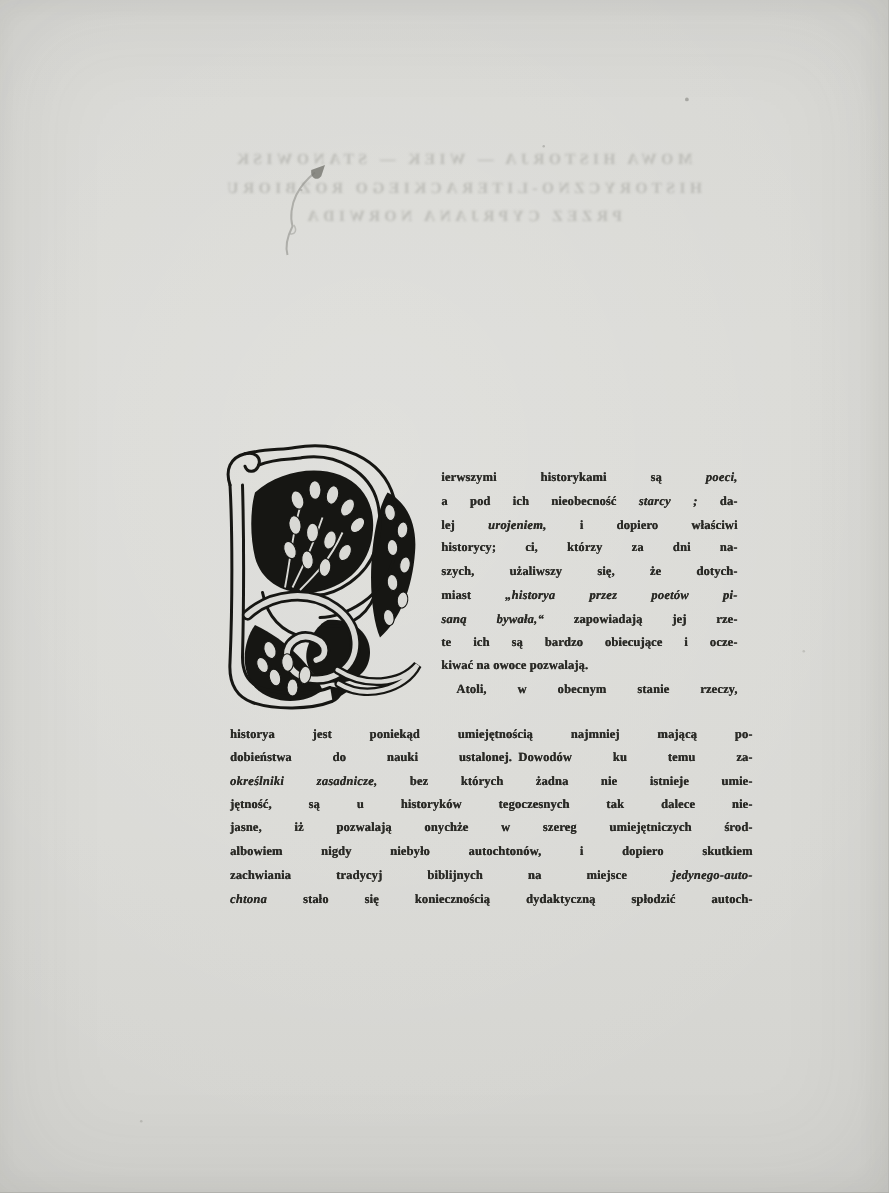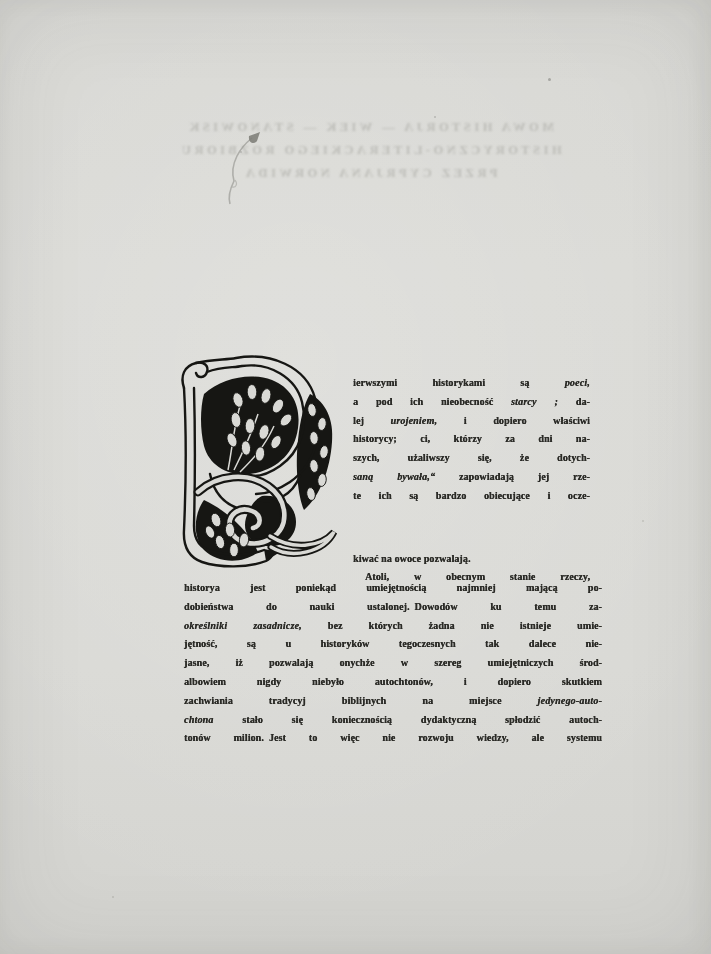--- a/index.html
+++ b/index.html
@@ -32,21 +32,21 @@
   .ghost .gline{white-space:nowrap;overflow:hidden;}
   
   .para{position:absolute;font-size:10px;line-height:18.8px;letter-spacing:0.1px;font-weight:bold;}
   .para em{font-style:italic;letter-spacing:0.2px;}
   .tline{
     text-align:justify;
     text-align-last:justify;
     white-space:nowrap;
     text-shadow:0.25px 0 0 currentColor;
   }
-  .tline.end{text-align-last:left;margin-top:44px;}
+  .tline.end{text-align-last:left;}
   #para-opening{left:353px;top:374px;width:237px;}
   #para-body{left:184px;top:579px;width:418px;}
   .dropcap{position:absolute;left:174px;top:354px;width:168px;height:214px;}
   .smudge{position:absolute;left:221px;top:130px;width:46px;height:80px;opacity:0.75;}
   .speck{position:absolute;border-radius:50%;background:#a7a7a2;}
   .speck.s1{left:548px;top:78px;width:3px;height:3px;}
   .speck.s2{left:434px;top:116px;width:2px;height:2px;opacity:.7;}
   .speck.s3{left:112px;top:896px;width:2px;height:2px;opacity:.6;}
   .speck.s4{left:642px;top:520px;width:2px;height:2px;opacity:.5;}
   .sr-only{position:absolute;width:1px;height:1px;overflow:hidden;clip:rect(0 0 0 0);}
@@ -134,31 +134,31 @@
     </g>
     </svg>
     <span class="sr-only">P</span>
 
   <div class="para" id="para-opening">
       <div class="tline"><span>ierwszymi historykami są </span><em>poeci,</em></div>
       <div class="tline"><span>a pod ich nieobecność </span><em>starcy ;</em><span> da-</span></div>
       <div class="tline"><span>lej </span><em>urojeniem,</em><span> i dopiero właściwi</span></div>
       <div class="tline"><span>historycy; ci, którzy za dni na-</span></div>
       <div class="tline"><span>szych, użaliwszy się, że dotych-</span></div>
+      <div class="tline"><span>miast </span><em>„historya przez poetów pi-</em></div>
       <div class="tline"><em>saną bywała,“</em><span> zapowiadają jej rze-</span></div>
       <div class="tline"><span>te ich są bardzo obiecujące i ocze-</span></div>
       <div class="tline end"><span>kiwać na owoce pozwalają.</span></div>
       <div class="tline" style="text-indent: 12px;"><span>Atoli, w obecnym stanie rzeczy,</span></div>
     </div>
 
   <div class="para" id="para-body">
       <div class="tline"><span>historya jest poniekąd umiejętnością najmniej mającą po-</span></div>
       <div class="tline"><span>dobieństwa do nauki ustalonej. Dowodów ku temu za-</span></div>
       <div class="tline"><em>określniki zasadnicze,</em><span> bez których żadna nie istnieje umie-</span></div>
       <div class="tline"><span>jętność, są u historyków tegoczesnych tak dalece nie-</span></div>
       <div class="tline"><span>jasne, iż pozwalają onychże w szereg umiejętniczych środ-</span></div>
       <div class="tline"><span>albowiem nigdy niebyło autochtonów, i dopiero skutkiem</span></div>
       <div class="tline"><span>zachwiania tradycyj biblijnych na miejsce </span><em>jedynego-auto-</em></div>
       <div class="tline"><em>chtona</em><span> stało się koniecznością dydaktyczną spłodzić autoch-</span></div>
-      <div class="tline"><span>tonów milion. Jest to więc nie rozwoju wiedzy, ale systemu</span></div>
     </div>
 
 </div>
 
 </body></html>

